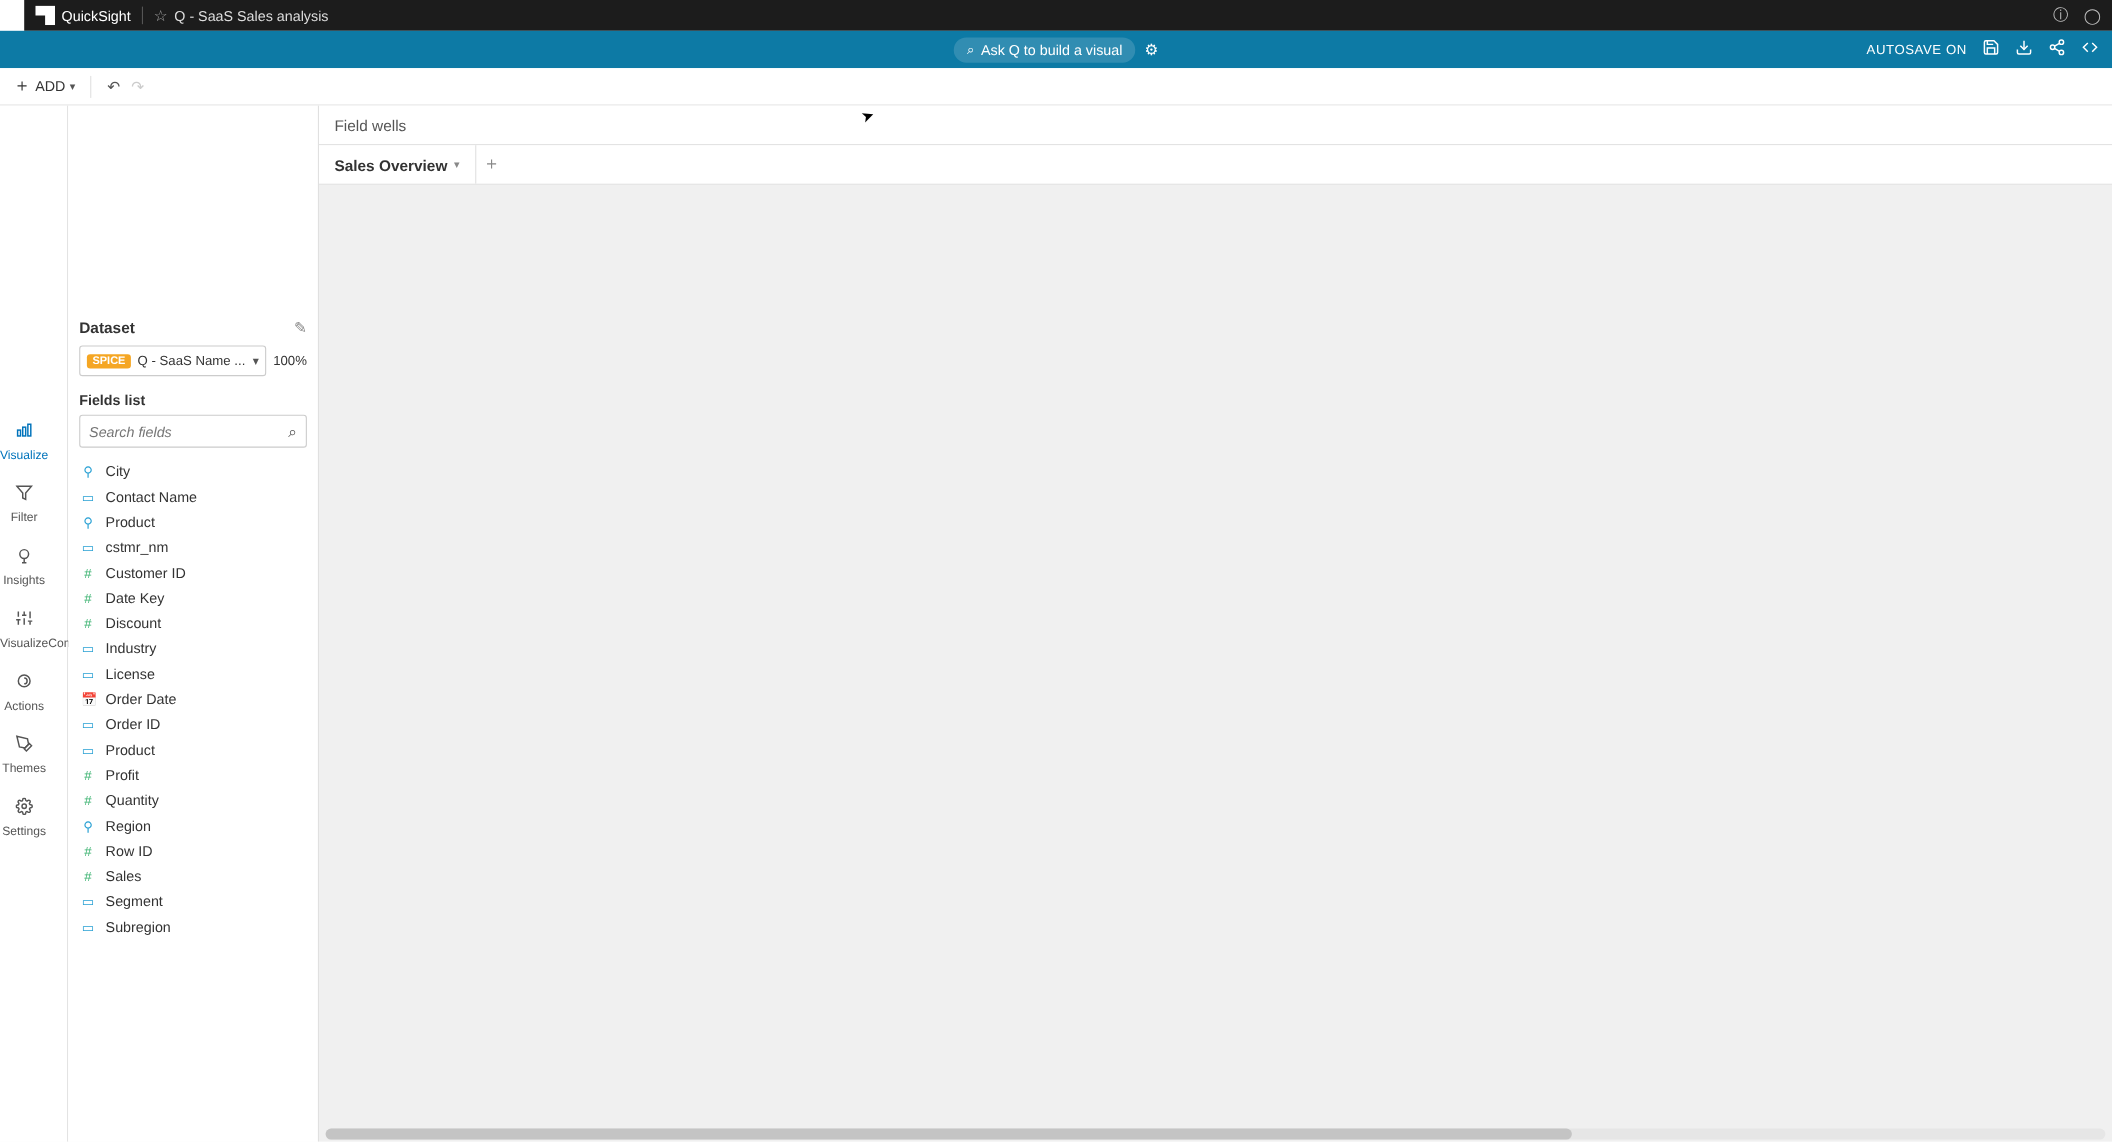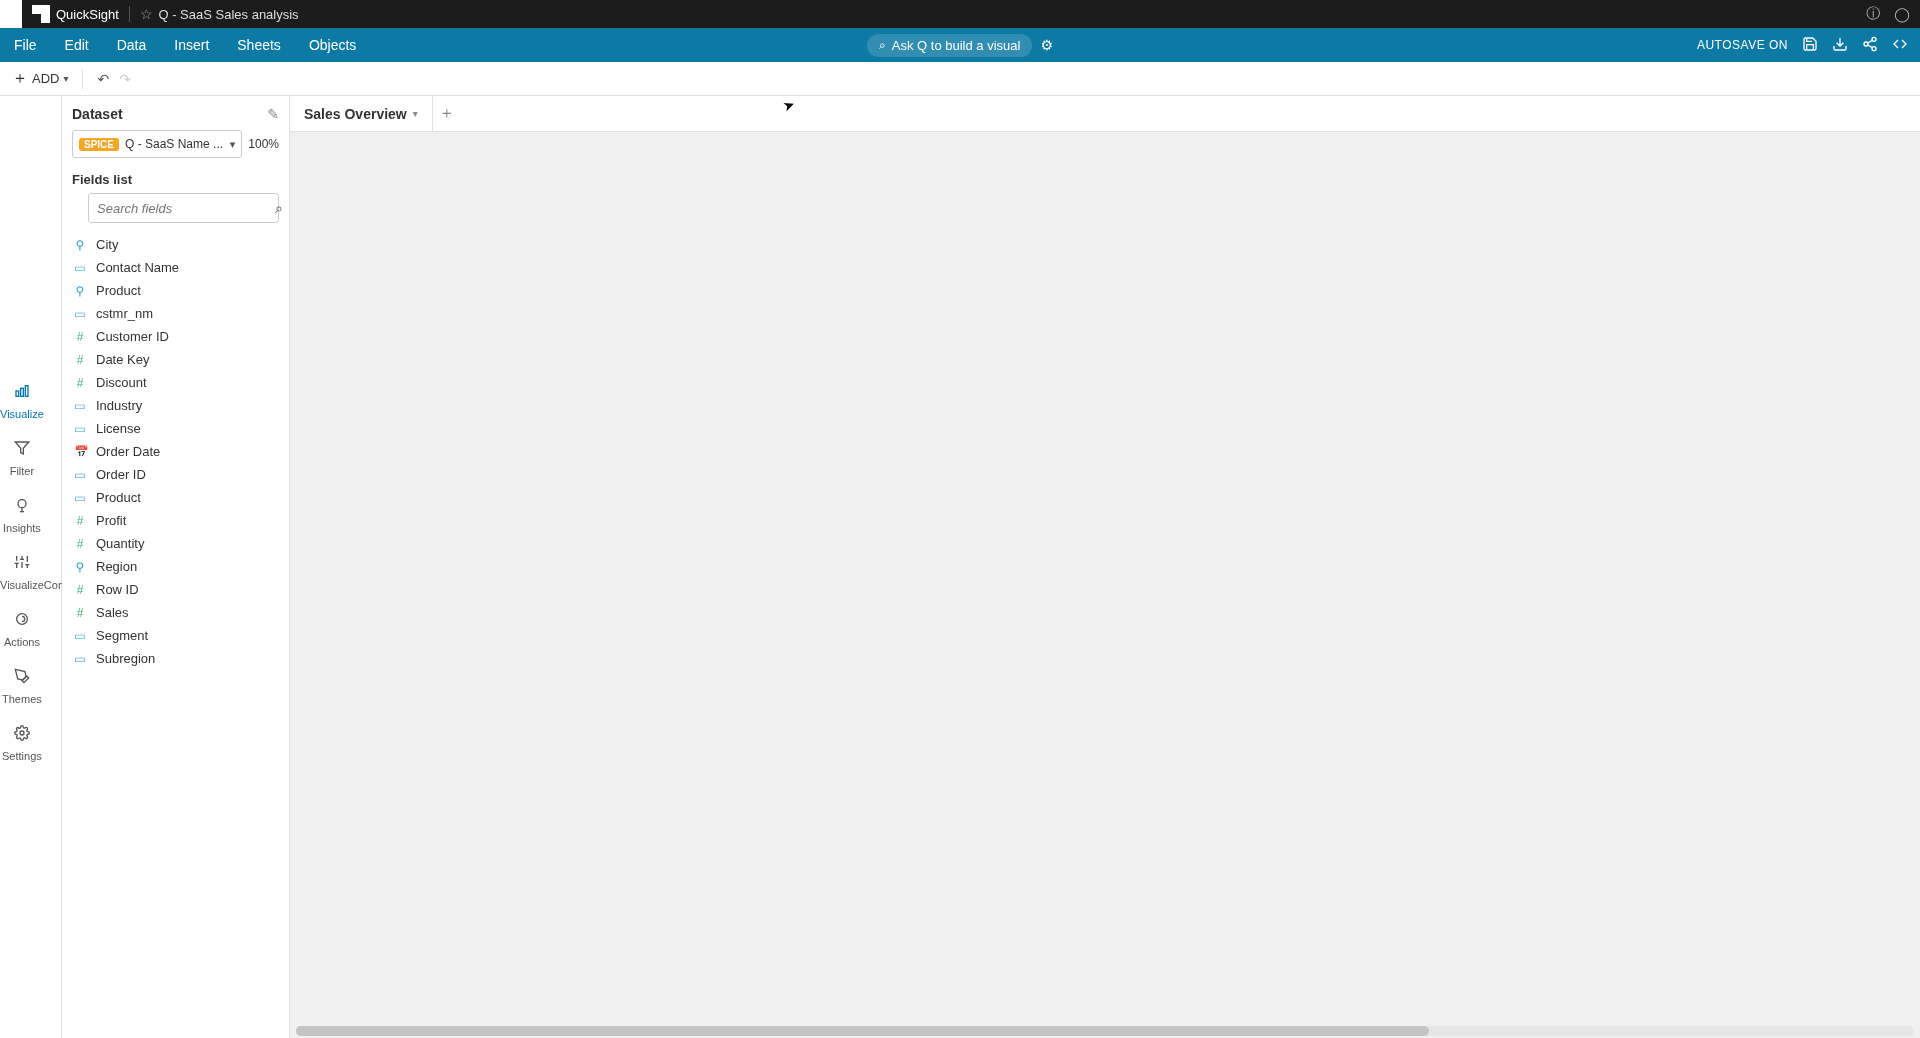--- a/index.html
+++ b/index.html
@@ -41,32 +41,32 @@
 .main { display: flex; height: calc(1038px - 28px - 34px - 34px); }
 
 
 .rail { width: 62px; background: #fff; border-right: 1px solid #e0e0e0; display: flex; flex-direction: row; align-items: center; padding-top: 10px; }
 .rail-item { display: flex; flex-direction: column; align-items: center; gap: 4px; padding: 10px 0; width: 100%; cursor: pointer; font-size: 11px; color: #555; }
 .rail-item.active { color: #0073bb; }
 .rail-item .ricon { font-size: 18px; }
 .rail-spacer { flex: 1; }
 
 
-.panel { width: 228px; border-right: 1px solid #e0e0e0; background: #fff; display: flex; flex-direction: column; padding: 10px 10px 0 10px; }
+.panel { width: 228px; border-right: 1px solid #e0e0e0; background: #fff; display: flex; flex-direction: column; padding: 10px 10px 0 10px; justify-content: center; }
 .panel-header { display: flex; align-items: center; justify-content: space-between; }
 .panel-title { font-weight: 700; font-size: 14px; color: #333; }
 .pencil { color: #888; font-size: 14px; }
 .dataset-row { display: flex; align-items: center; gap: 6px; margin-top: 8px; }
 .dataset-select { flex: 1; border: 1px solid #ccc; border-radius: 3px; height: 28px; display: flex; align-items: center; padding: 12px 6px; font-size: 12px; overflow:hidden; }
 .spice-badge { background: #f5a623; color: #fff; font-size: 10px; font-weight: 700; padding: 1px 5px; border-radius: 3px; margin-right: 6px; }
 .ds-name { white-space: nowrap; overflow: hidden; text-overflow: ellipsis; flex: 1; color:#333; }
 .ds-chev { color: #555; font-size: 11px; margin-left: 4px; }
 .ds-pct { font-size: 12px; color: #333; }
 .fields-title { font-weight: 700; font-size: 13px; margin-top: 14px; color: #333; }
-.search-box { margin-top: 6px; border: 1px solid #ccc; border-radius: 3px; height: 30px; display: flex; align-items: center; padding: 0 8px; margin-left: 16px; }
+.search-box { margin-top: 6px; border: 1px solid #ccc; border-radius: 3px; height: 30px; display: flex; align-items: center; padding: 0 8px; }
 .search-box input { border: none; outline: none; flex: 1; font-size: 13px; font-style: italic; color: #888; background: transparent; }
 .search-box .sicon { color: #555; font-size: 14px; }
 .fields-list { margin-top: 10px; display: flex; flex-direction: column; }
 .field-row { display: flex; align-items: center; gap: 10px; padding: 4px 2px; font-size: 13px; color: #333; cursor: pointer; }
 .ftype { width: 12px; text-align: center; font-size: 12px; }
 .ftype.geo { color: #2aa1d4; }
 .ftype.str { color: #2aa1d4; }
 .ftype.num { color: #3cb371; }
 .ftype.date { color: #3cb371; }
 
@@ -96,28 +96,20 @@
   <div class="top-divider"></div>
   <span class="star-icon">☆</span>
   <span class="analysis-title">Q - SaaS Sales analysis</span>
   <div class="topbar-right">
     <span class="icon">ⓘ</span>
     <span class="icon">◯</span>
   </div>
 </div>
 
 <div class="menubar">
-  <div class="menu-items" id="menu-items">
-      <div class="menu-item">File</div>
-      <div class="menu-item">Edit</div>
-      <div class="menu-item">Data</div>
-      <div class="menu-item">Insert</div>
-      <div class="menu-item">Sheets</div>
-      <div class="menu-item">Objects</div>
-    </div>
   <div class="menubar-center">
     <div class="ask-q">
       <span class="search-icon">⌕</span>
       <span>Ask Q to build a visual</span>
     </div>
     <span class="gear-small">⚙</span>
   </div>
   <div class="menubar-right">
     <span class="autosave">AUTOSAVE ON</span>
     <span class="icon">
@@ -328,20 +320,23 @@
           <span>Segment</span>
         </div>
         <div class="field-row">
           <span class="ftype str">▭</span>
           <span>Subregion</span>
         </div>
       </div>
   </div>
 
   <div class="canvas">
+    <div class="fieldwells">
+      <span>Field wells</span>
+    </div>
     <div class="tabs-row">
       <div class="tab">
         <span>Sales Overview</span>
         <span class="tchev">▾</span>
       </div>
       <div class="add-tab">＋</div>
     </div>
     <div class="canvas-body">
       <div class="hscroll">
         <div class="thumb"></div>

